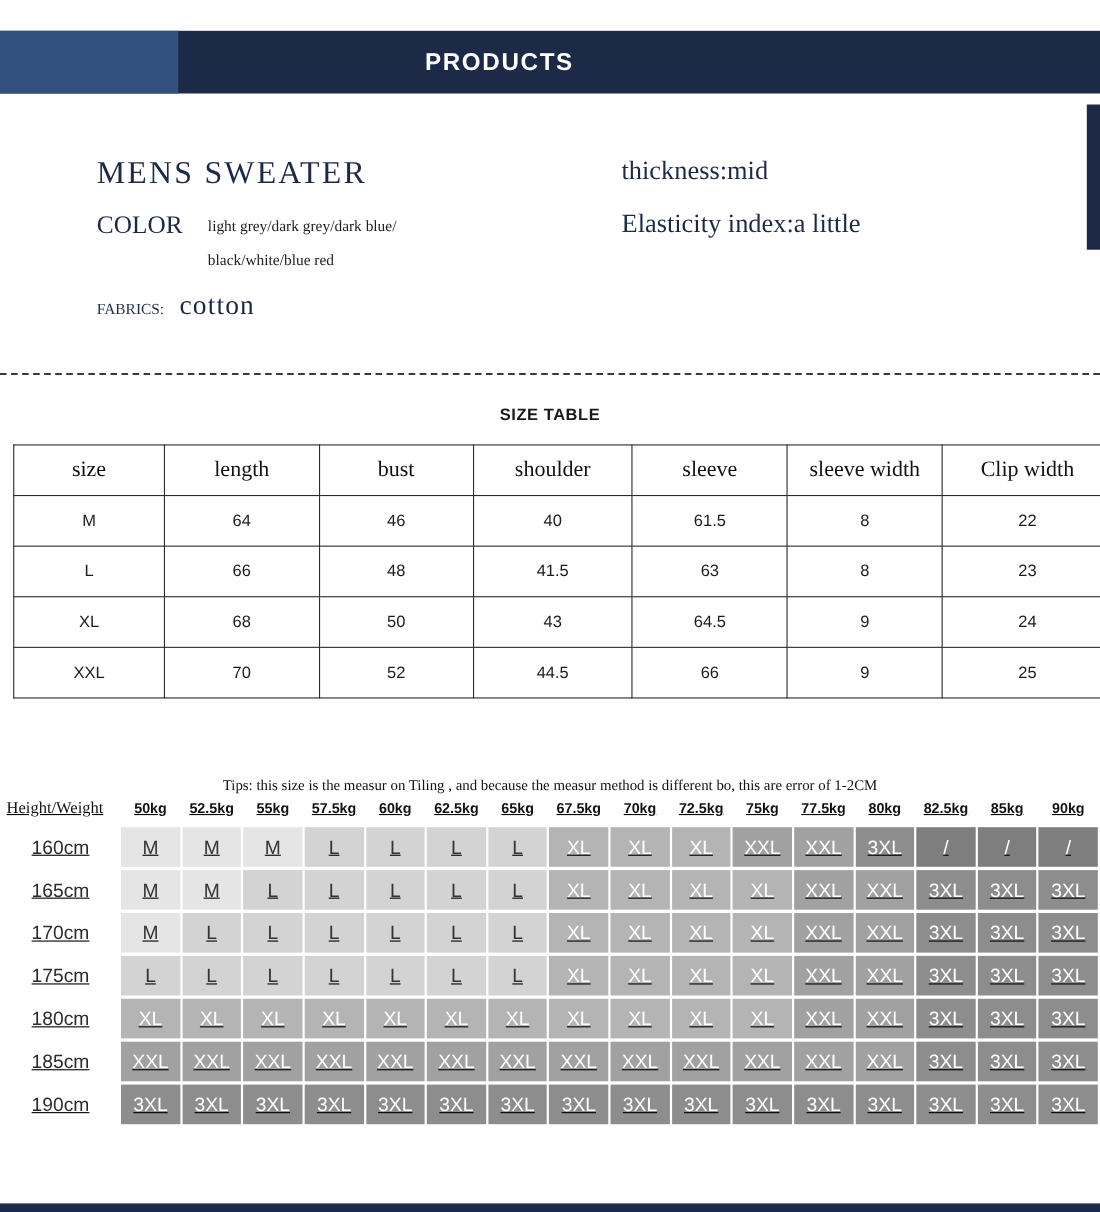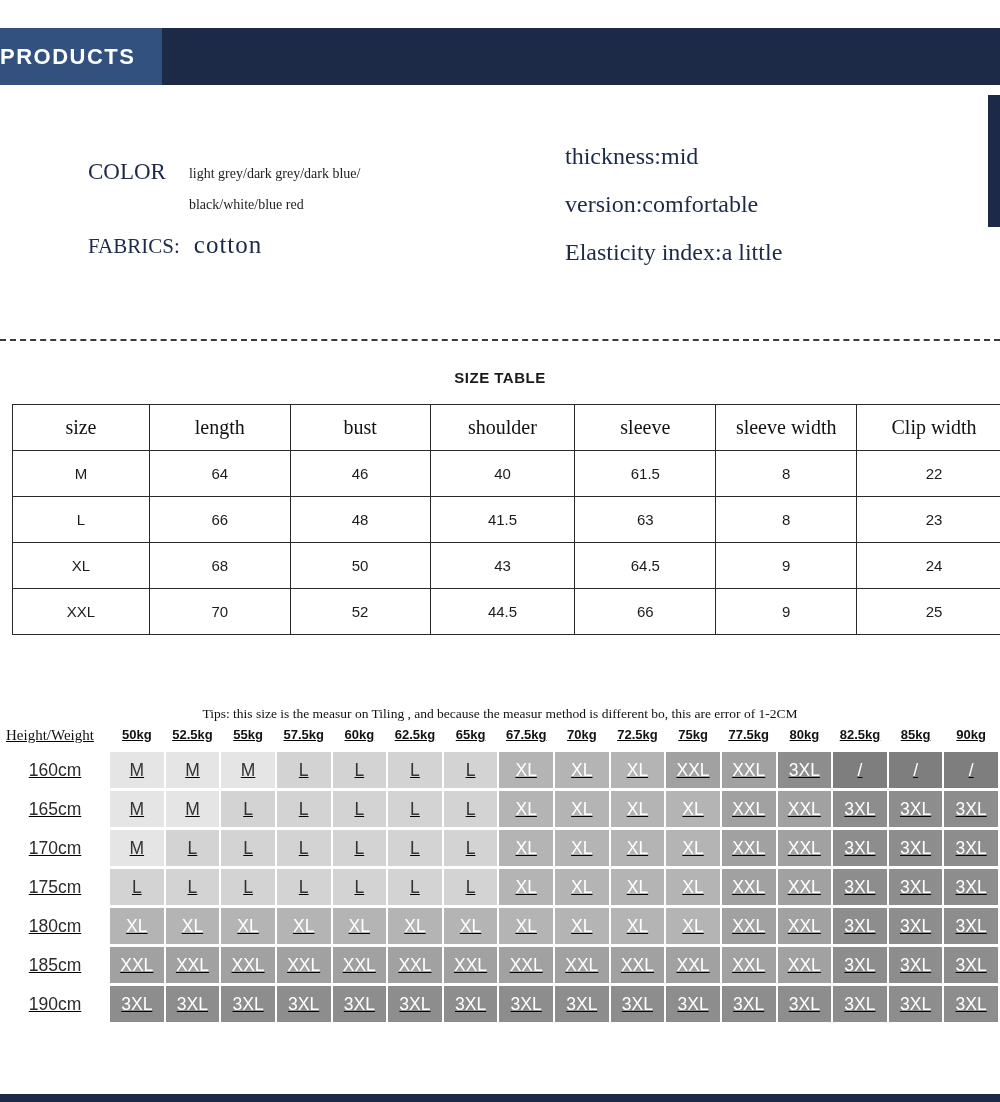--- a/index.html
+++ b/index.html
@@ -16,21 +16,21 @@
     position: absolute; top: 28px; left: 0; right: 0; height: 57px;
     background: var(--navy, #1c2947);
   }
   .header-left-block {
     position: absolute; left: 0; top: 0; width: 162px; height: 100%;
     background: var(--header-left-blue, #33517e);
   }
   .header-title {
     position: absolute; left: 0; top: 0; width: 100%; height: 100%;
     box-sizing: border-box; padding-right: 92px;
-    text-align: left; line-height: 57px;
+    text-align: center; line-height: 57px;
     color: #ffffff; font-family: "Liberation Sans", sans-serif;
     font-size: 22px; font-weight: 600; letter-spacing: 1.5px;
   }
 
   
   .right-strip {
     position: absolute; right: 0; top: 95px; width: 12px; height: 132px;
     background: var(--navy, #1c2947);
   }
   .bottom-bar {
@@ -38,21 +38,21 @@
     background: var(--navy, #1c2947);
   }
 
   
   .info-left { position: absolute; left: 88px; top: 141px; color: var(--navy, #1c2947); }
   .product-title { margin: 0; font-size: 29px; font-weight: 400; letter-spacing: 2px; color: var(--navy, #1c2947); }
   .color-row { margin-top: 17px; display: flex; align-items: flex-start; }
   .color-label { font-size: 23px; line-height: 1.25; }
   .color-values { margin-left: 23px; display: flex; flex-direction: column; font-size: 14px; line-height: 31px; color: #1d1d1d; }
   .fabrics-row { margin-top: 11px; }
-  .fabrics-label { font-size: 21px; }
+  .fabrics-label { font-size: 14px; }
   .fabrics-value { font-size: 25px; margin-left: 10px; letter-spacing: 1px; }
 
   .info-right { position: absolute; left: 565px; top: 142px; color: var(--navy, #1c2947); font-size: 24px; }
   .spec-line { line-height: 29px; margin-bottom: 19px; }
 
   
   .dashed-divider { position: absolute; top: 339px; left: 0; right: 0; border-top: 2px dashed #3a3a3a; }
 
   
   .size-table-title {
@@ -110,36 +110,36 @@
 <div class="page">
 
   <div class="header-bar">
     <div class="header-left-block"></div>
     <div class="header-title">PRODUCTS</div>
   </div>
 
   <div class="right-strip"></div>
 
   <section class="info-left">
+    <h1 class="product-title">MENS SWEATER</h1>
     <div class="color-row">
       <span class="color-label">COLOR</span>
       <span class="color-values">
         <span>light grey/dark grey/dark blue/</span>
         <span>black/white/blue red</span>
       </span>
     </div>
     <div class="fabrics-row">
       <span class="fabrics-label">FABRICS:</span>
       <span class="fabrics-value">cotton</span>
     </div>
   </section>
 
   <section class="info-right">
     <div class="spec-line">thickness:mid</div>
-    <div class="spec-line">version:comfortable</div>
     <div class="spec-line">Elasticity index:a little</div>
   </section>
 
   <div class="dashed-divider"></div>
 
   <div class="size-table-title">SIZE TABLE</div>
 
   <table class="size-table">
     <colgroup>
       <col style="width:13.7%">

